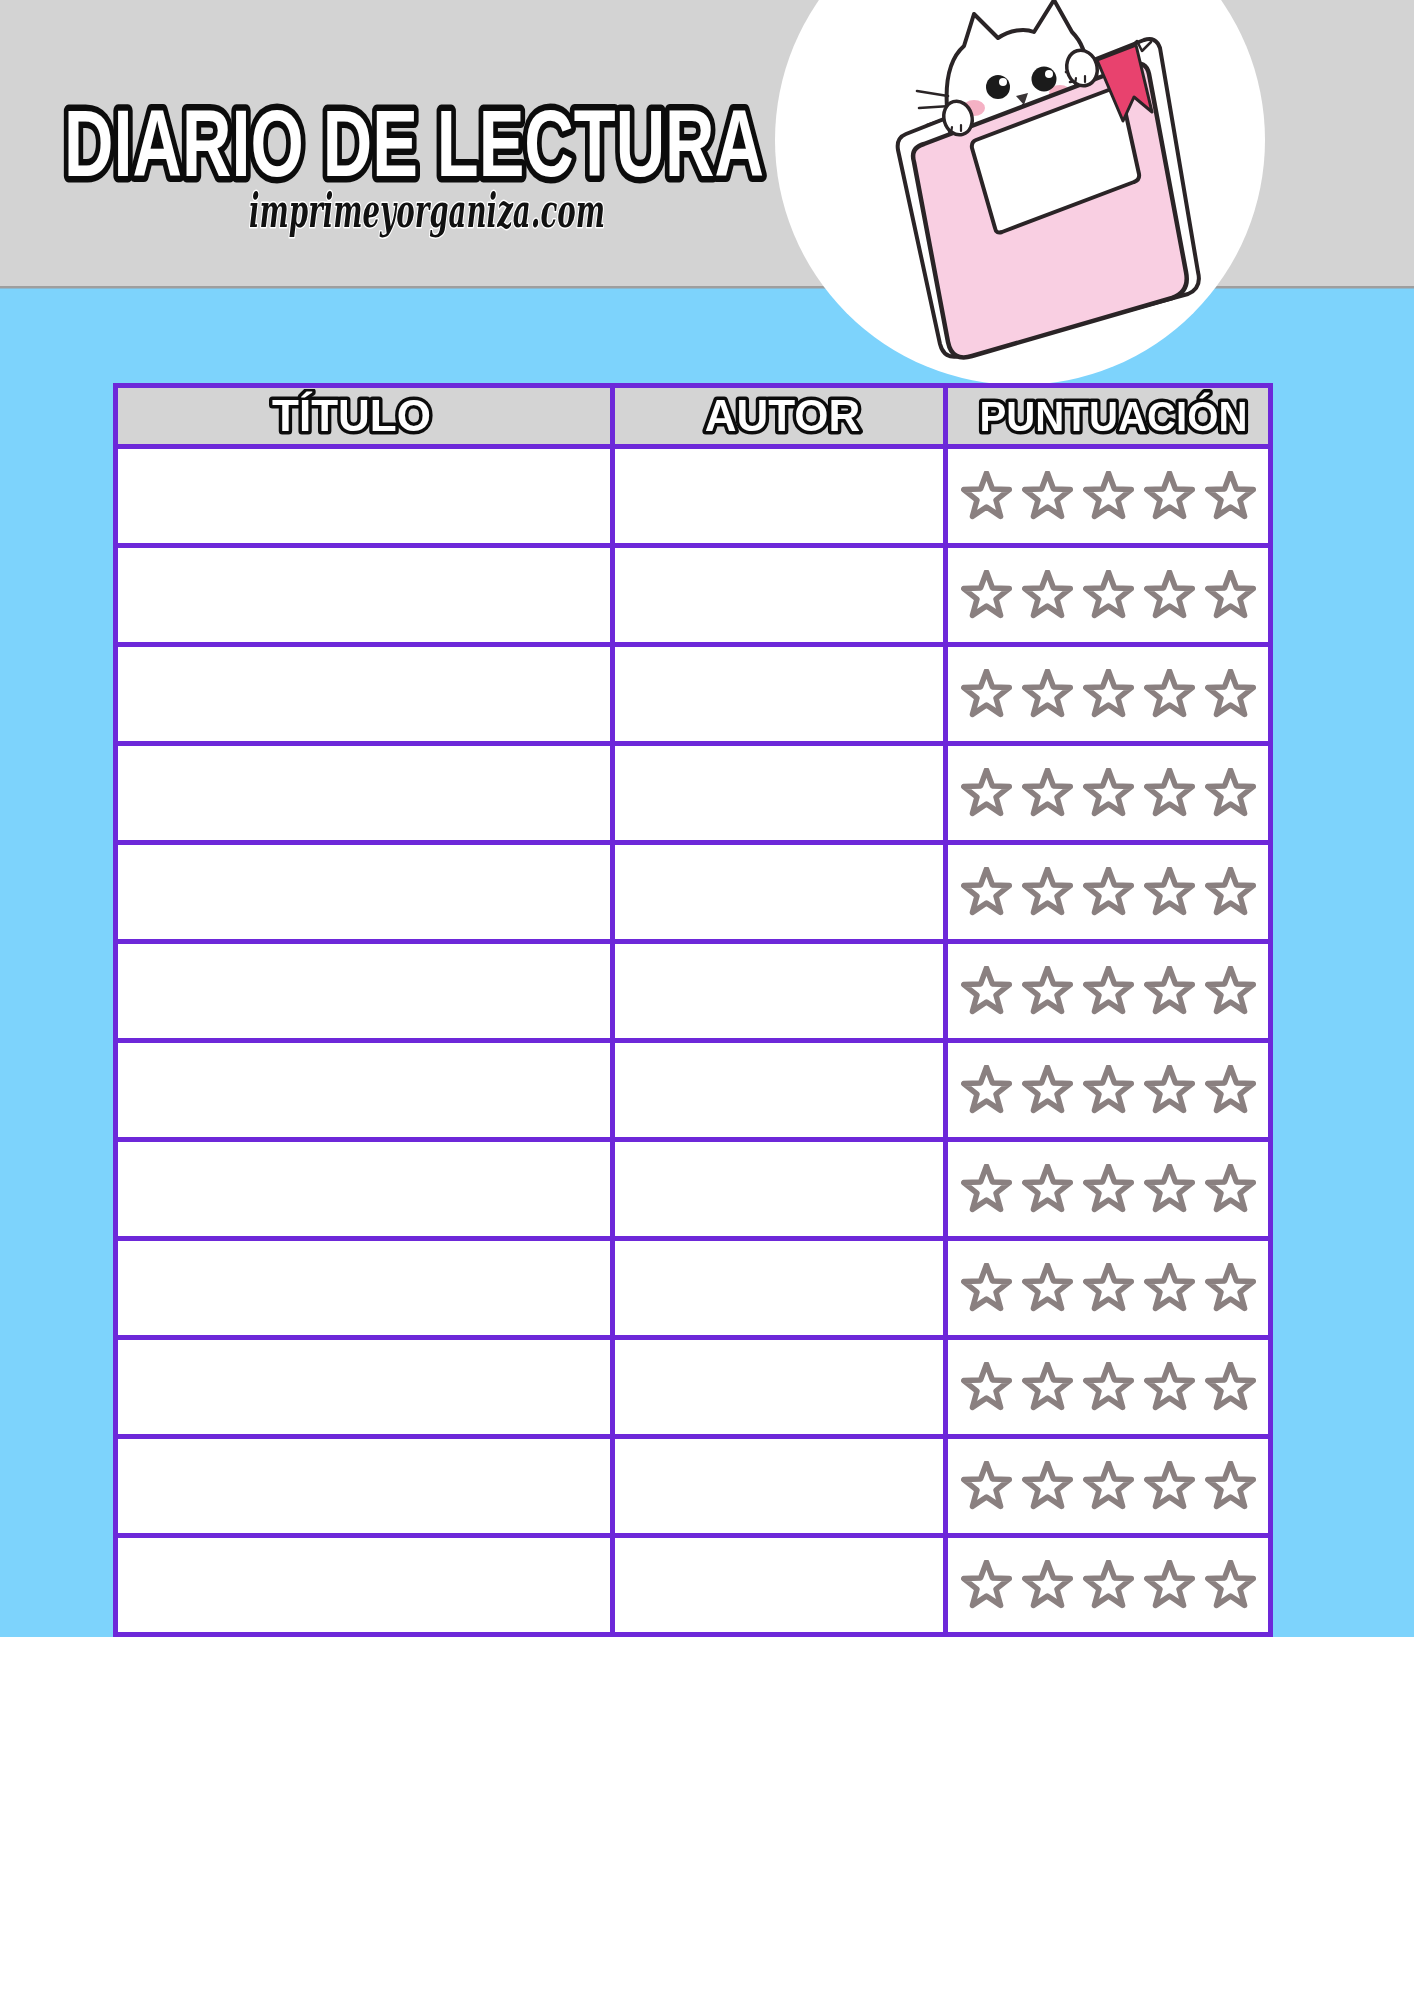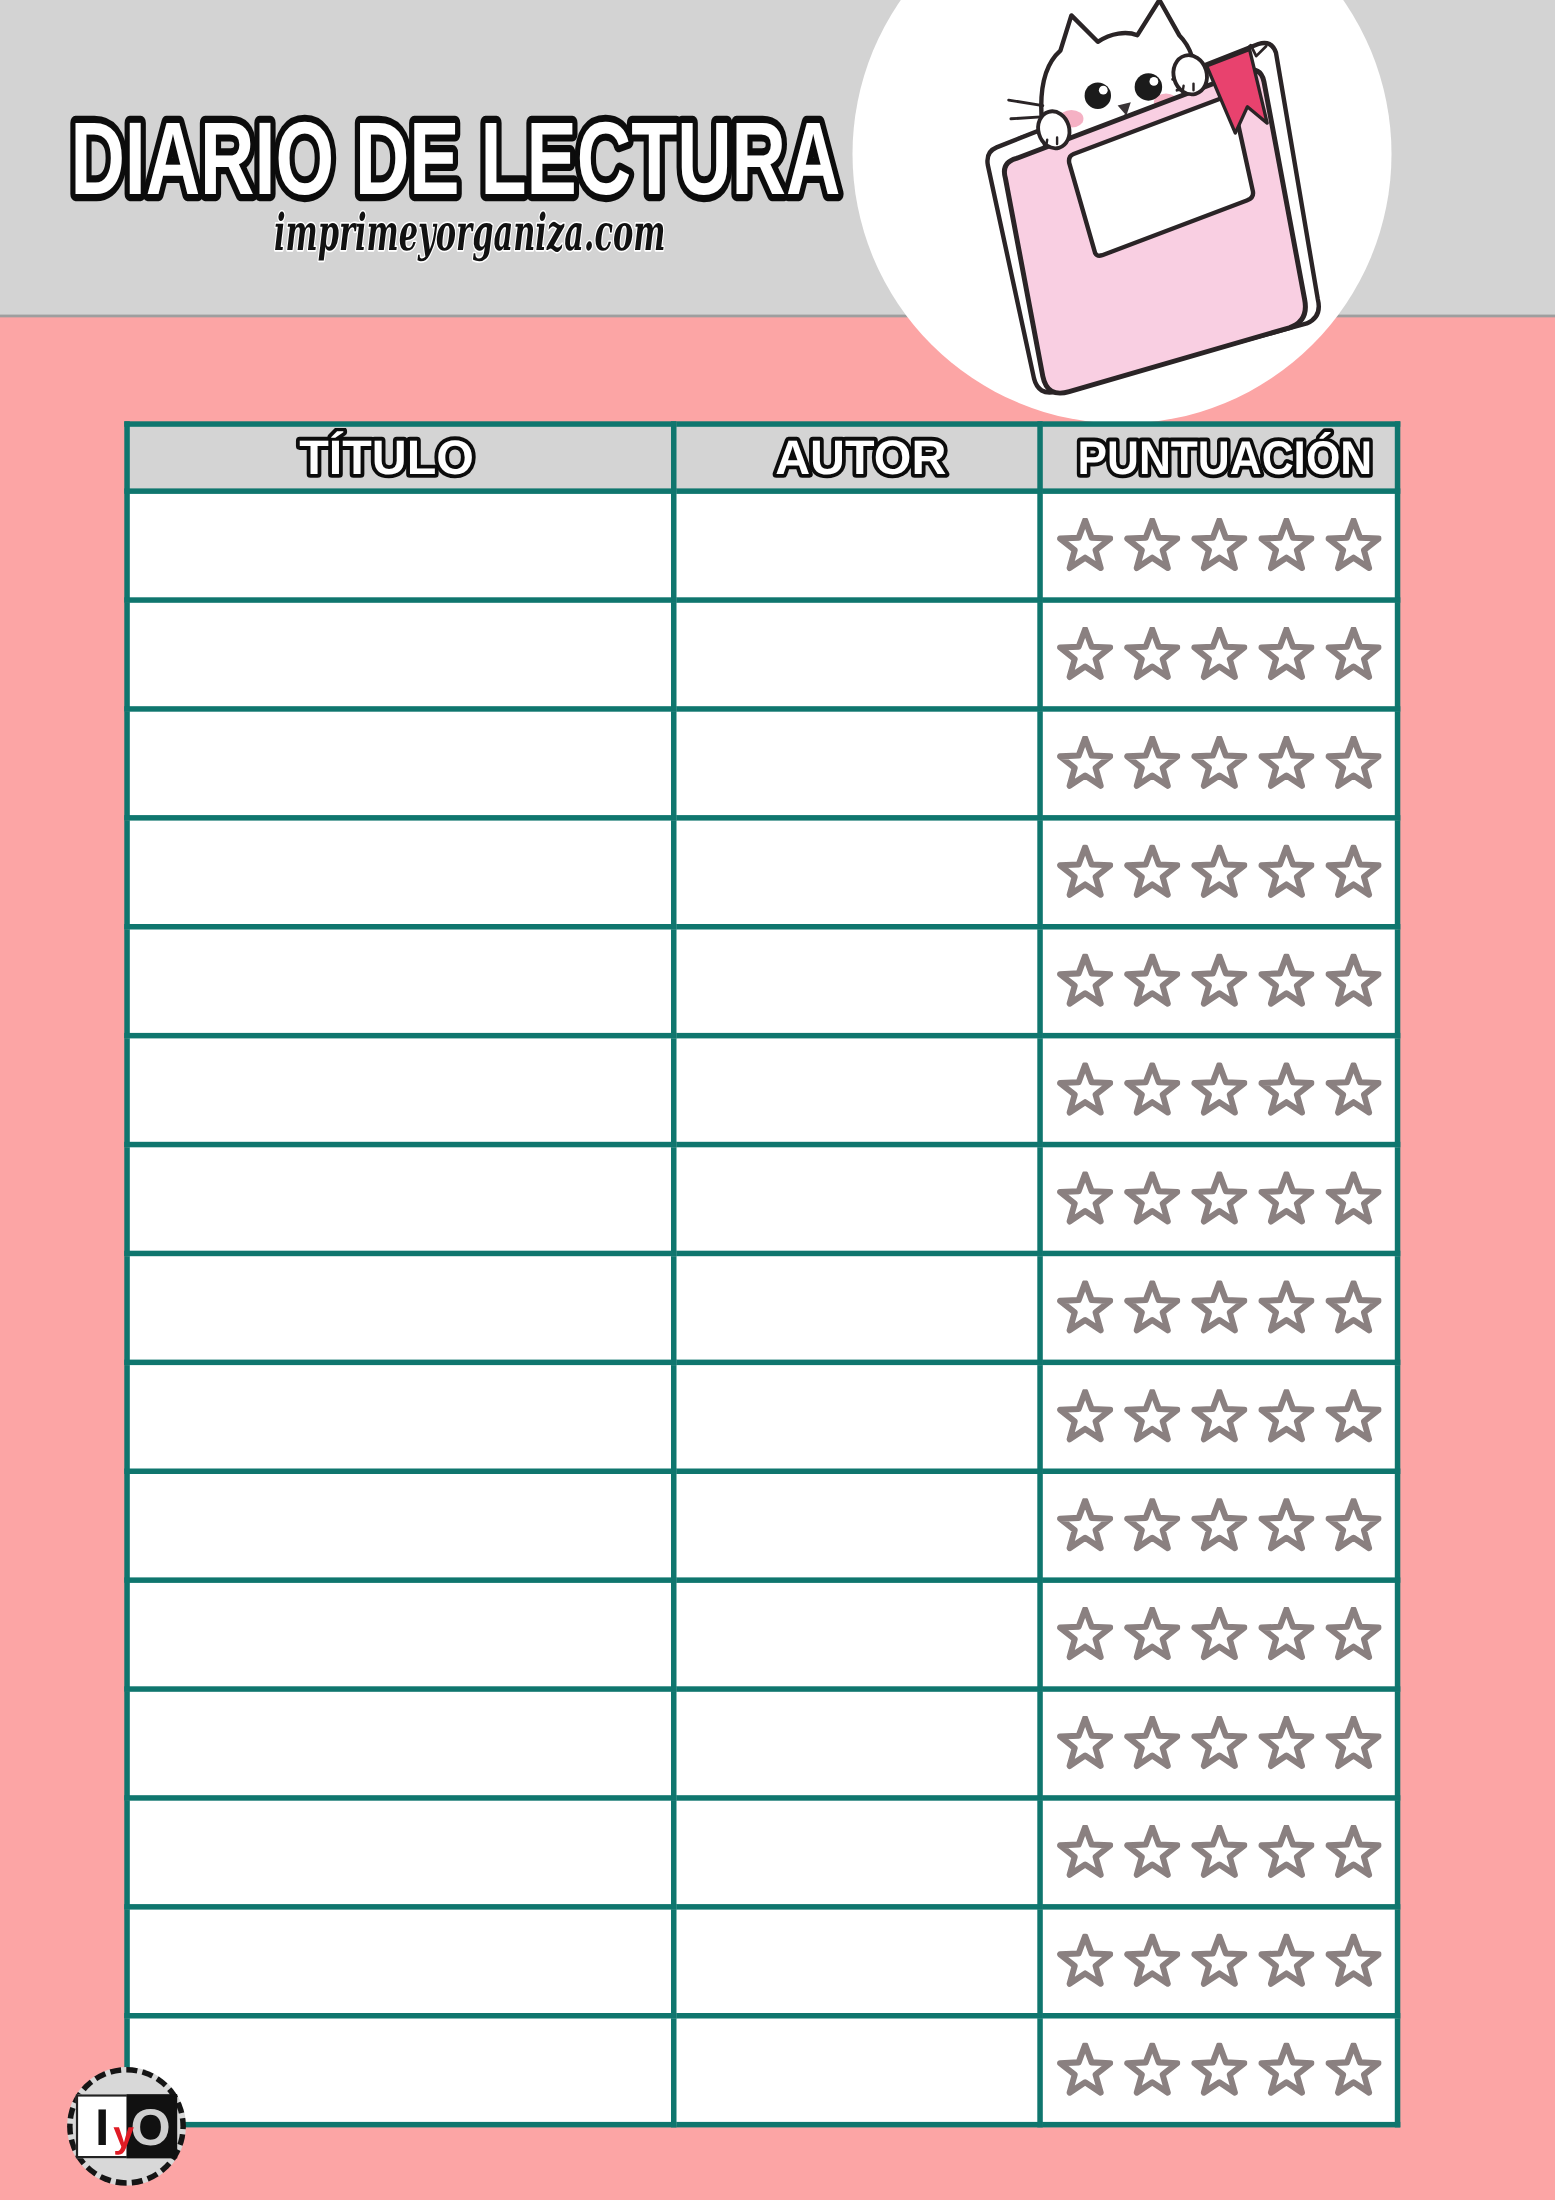--- a/index.html
+++ b/index.html
@@ -1,23 +1,23 @@
 <!DOCTYPE html>
 <html><head>
 <meta charset="utf-8">
 <style>
   html,body{margin:0;padding:0;background:#ffffff;}
-  #page{position:relative;width:1414px;height:2000px;background:#fca5a5;overflow:hidden;
+  #page{position:relative;width:1414px;height:1637px;background:#7dd3fc;overflow:hidden;
         font-family:"Liberation Sans",sans-serif;}
   
   #hero{position:absolute;left:0;top:0;width:1414px;height:400px;display:block;}
   
   table.reading{position:absolute;left:113px;top:383px;width:1155px;
         border-collapse:collapse;table-layout:fixed;}
-  table.reading th, table.reading td{border:5px solid #0f766e;padding:0;}
+  table.reading th, table.reading td{border:5px solid #6d28d9;padding:0;}
   table.reading th{background:#d4d4d4;height:56px;}
   table.reading td{background:#ffffff;height:94px;}
   td.rating-cell{text-align:center;vertical-align:middle;white-space:nowrap;}
   .star{display:inline-block;width:51px;height:50px;margin:0 5px;vertical-align:middle;}
   th svg.hdr{display:block;width:100%;height:54px;}
   
   .logo{position:absolute;left:61px;top:1879px;width:108px;height:108px;z-index:6;
         border:5px dashed #151515;border-radius:50%;background:#d8d8d8;box-sizing:border-box;
         display:flex;align-items:center;justify-content:center;}
   .logo-box{position:relative;width:92px;height:58px;display:flex;}

